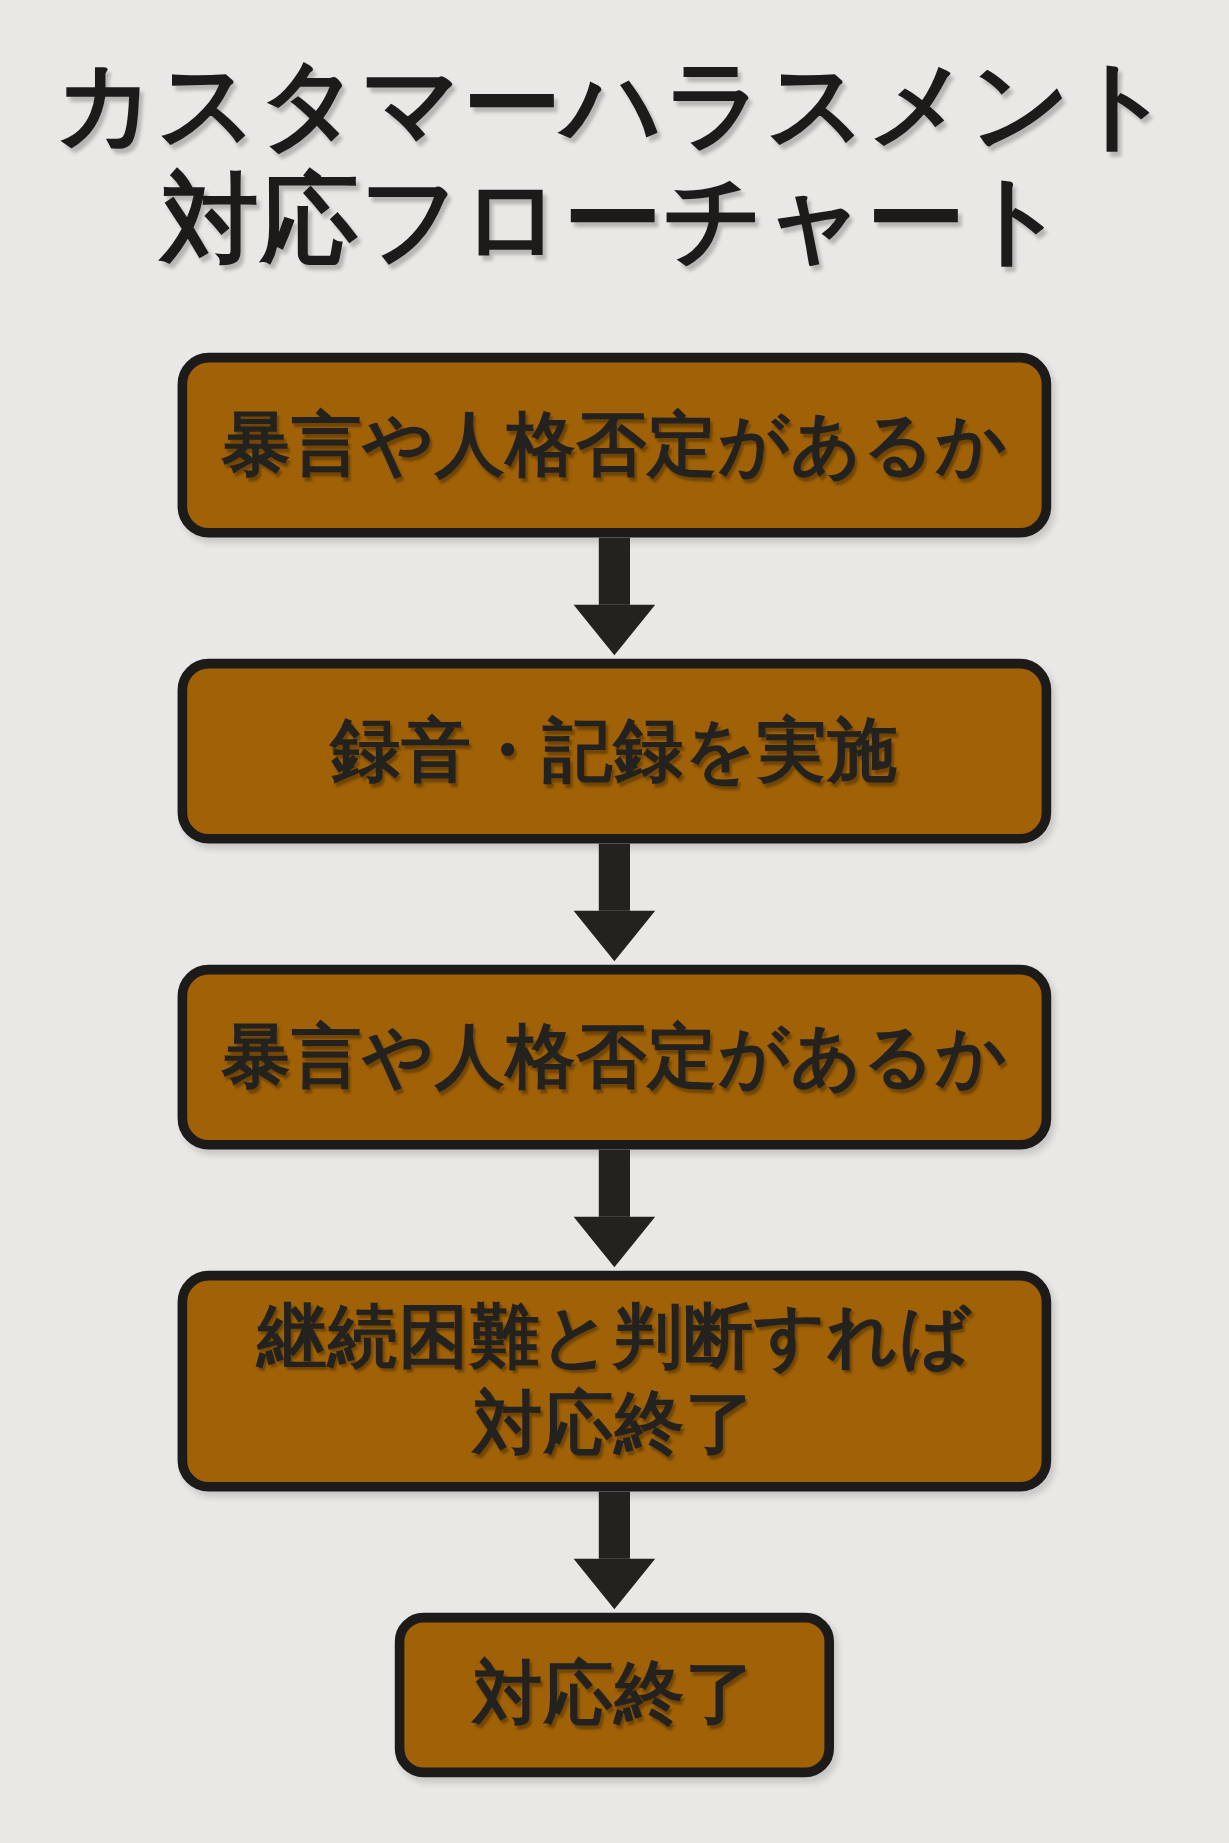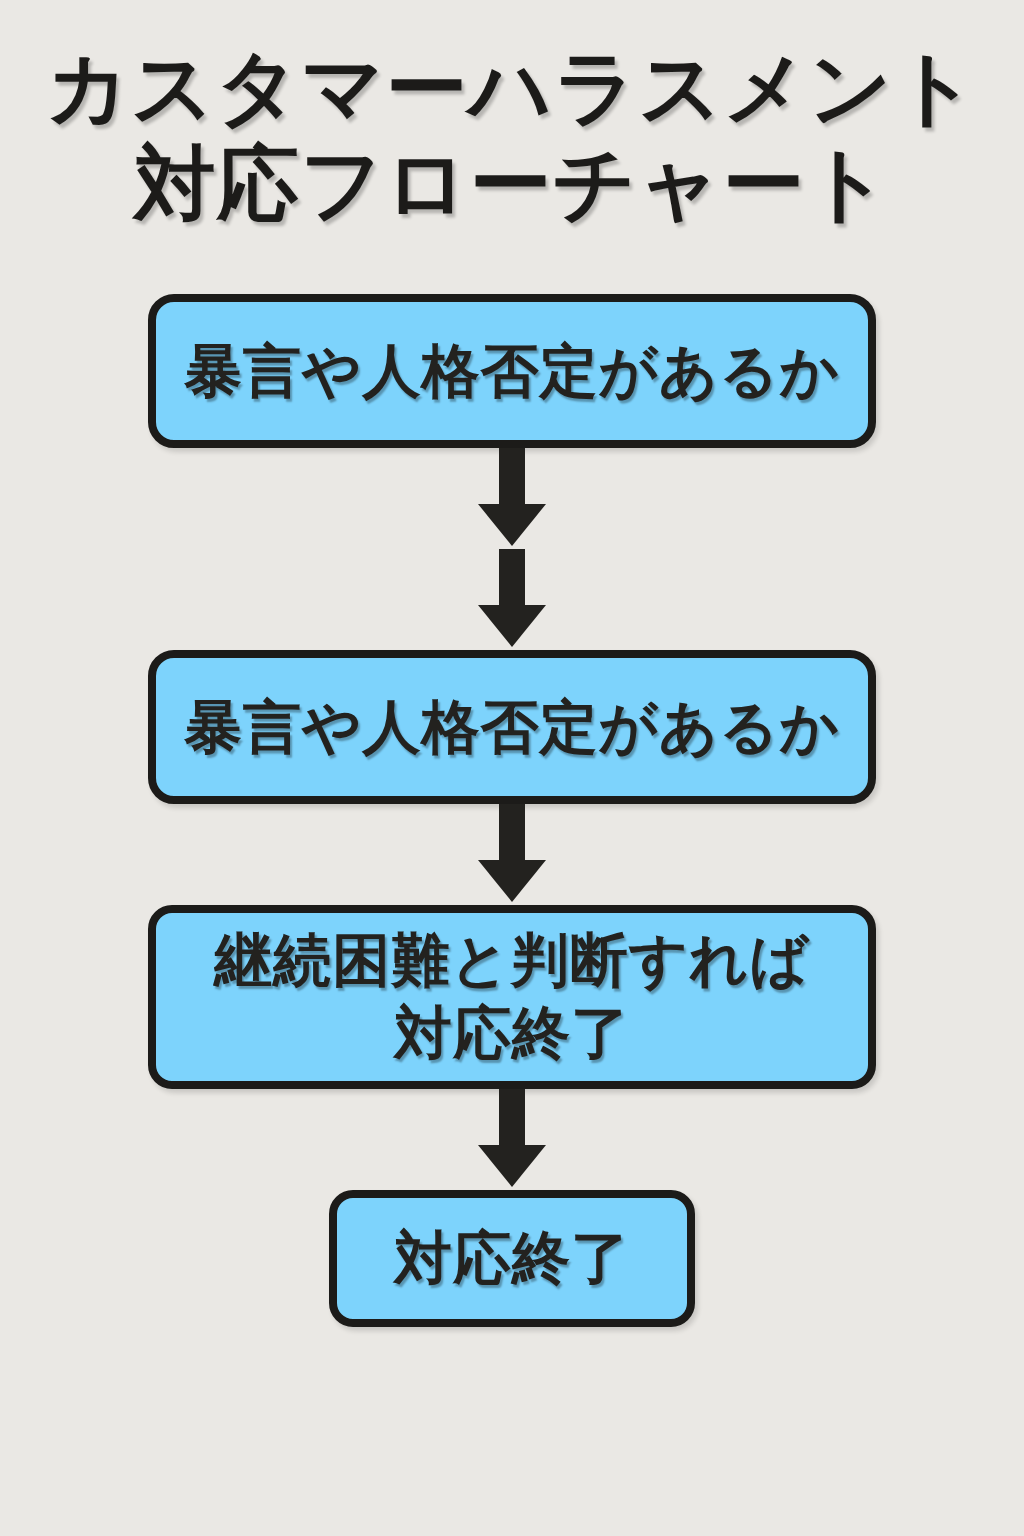--- a/index.html
+++ b/index.html
@@ -35,32 +35,31 @@
   .flow {
     margin-top: 62px;
     display: flex;
     flex-direction: column;
     align-items: center;
   }
   .node {
     box-sizing: border-box;
     width: 728px;
     min-height: 154px;
-    background: #7dd3fc;
+    background: #a16207;
     border: 8px solid #1c1b19;
     border-radius: 26px;
     display: flex;
     align-items: center;
     justify-content: center;
     padding: 10px 2px;
     box-shadow: 3px 4px 5px rgba(0,0,0,0.14);
   }
   .node.tall {
     min-height: 184px;
-    border-radius: 24px;
   }
   .node.small {
     width: 366px;
     min-height: 137px;
     border-radius: 24px;
   }
   .node-label {
     font-size: 58px;
     font-weight: 800;
     color: #23221f;
@@ -102,20 +101,23 @@
 
     <div class="node">
       <span class="node-label">暴言や人格否定があるか</span>
     </div>
 
     <div class="arrow">
       <div class="shaft"></div>
       <div class="head"></div>
     </div>
 
+    <div class="node">
+      <span class="node-label">録音・記録を実施</span>
+    </div>
 
     <div class="arrow">
       <div class="shaft"></div>
       <div class="head"></div>
     </div>
 
     <div class="node">
       <span class="node-label">暴言や人格否定があるか</span>
     </div>
 

